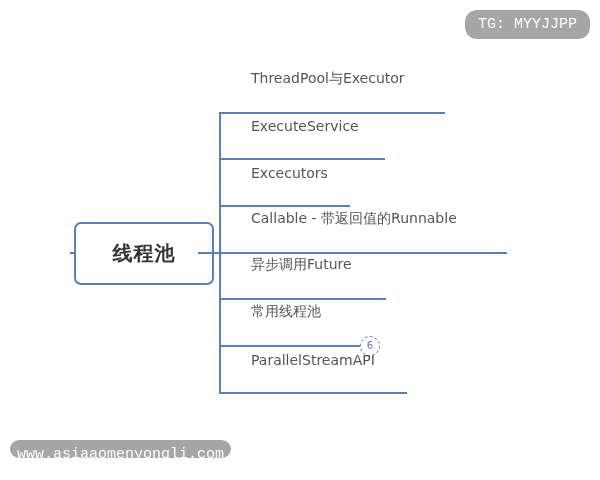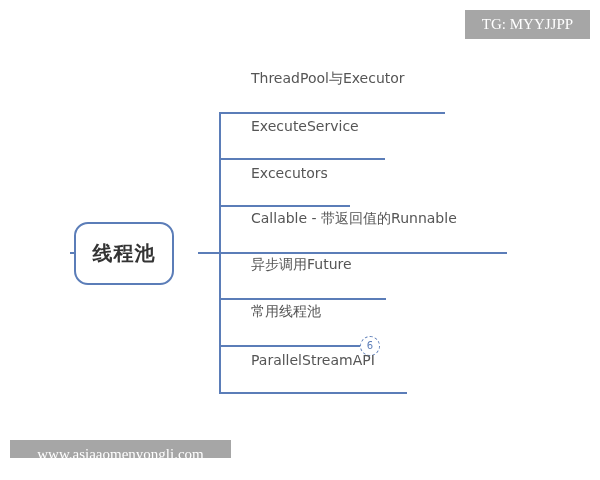--- a/index.html
+++ b/index.html
@@ -3,28 +3,29 @@
   <meta charset="utf-8">
   <style>
     html, body { margin: 0; padding: 0; }
     body {
       width: 600px; height: 480px; position: relative; overflow: hidden;
       background: #ffffff;
       font-family: "DejaVu Sans", sans-serif;
     }
     .badge {
       position: absolute; background: #a6a6a6; color: #ffffff;
-      font-family: Liberation Serif, serif;
+      font-family: Liberation Mono, monospace;
+      border-radius: 12px;
     }
     .badge-top { left: 465px; top: 10px; width: 125px; height: 29px; line-height: 29px; font-size: 15px; text-align: center; }
     .badge-bottom { left: 10px; top: 440px; width: 221px; height: 18px; line-height: 29px; font-size: 15px; text-align: center; }
 
     .central {
-      position: absolute; left: 74px; top: 222px; width: 100px; height: 63px;
-      border: 2px solid #5b7db8; border-radius: 14px; background: #ffffff;
+      position: absolute; left: 74px; top: 222px; width: 140px; height: 63px;
+      border: 2px solid #5b7db8; border-radius: 7px; background: #ffffff;
       box-sizing: border-box;
       display: flex; align-items: center; justify-content: center;
       font-size: 20px; font-weight: bold; color: #333333; letter-spacing: 1px;
     }
     .left-stub { position: absolute; left: 70px; top: 252px; width: 5px; height: 2px; background: #5b7db8; }
     .h-connector { position: absolute; left: 198px; top: 252px; width: 22px; height: 2px; background: #5b7db8; }
     .v-trunk { position: absolute; left: 219px; top: 112px; width: 2px; height: 282px; background: #5b7db8; }
 
     .branch { position: absolute; left: 220px; }
     .branch .line { position: absolute; left: 0; bottom: 0; height: 2px; background: #5b7db8; }

